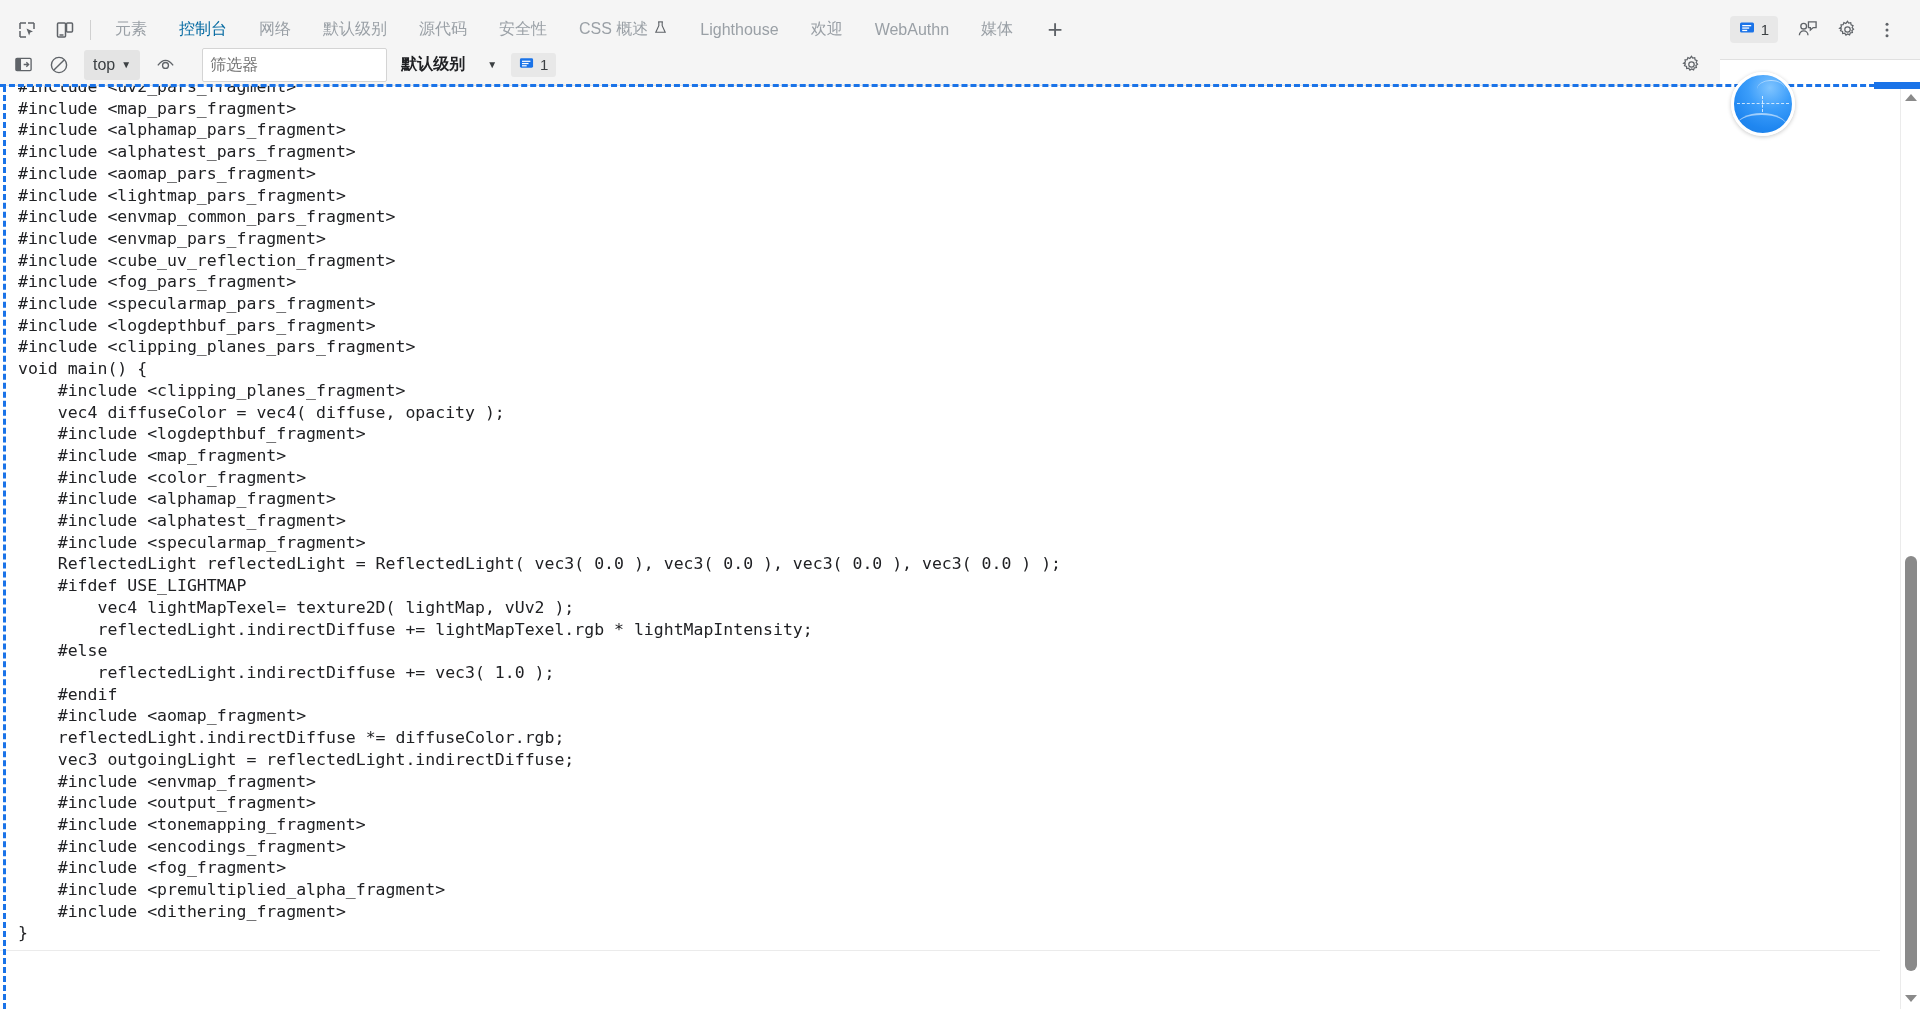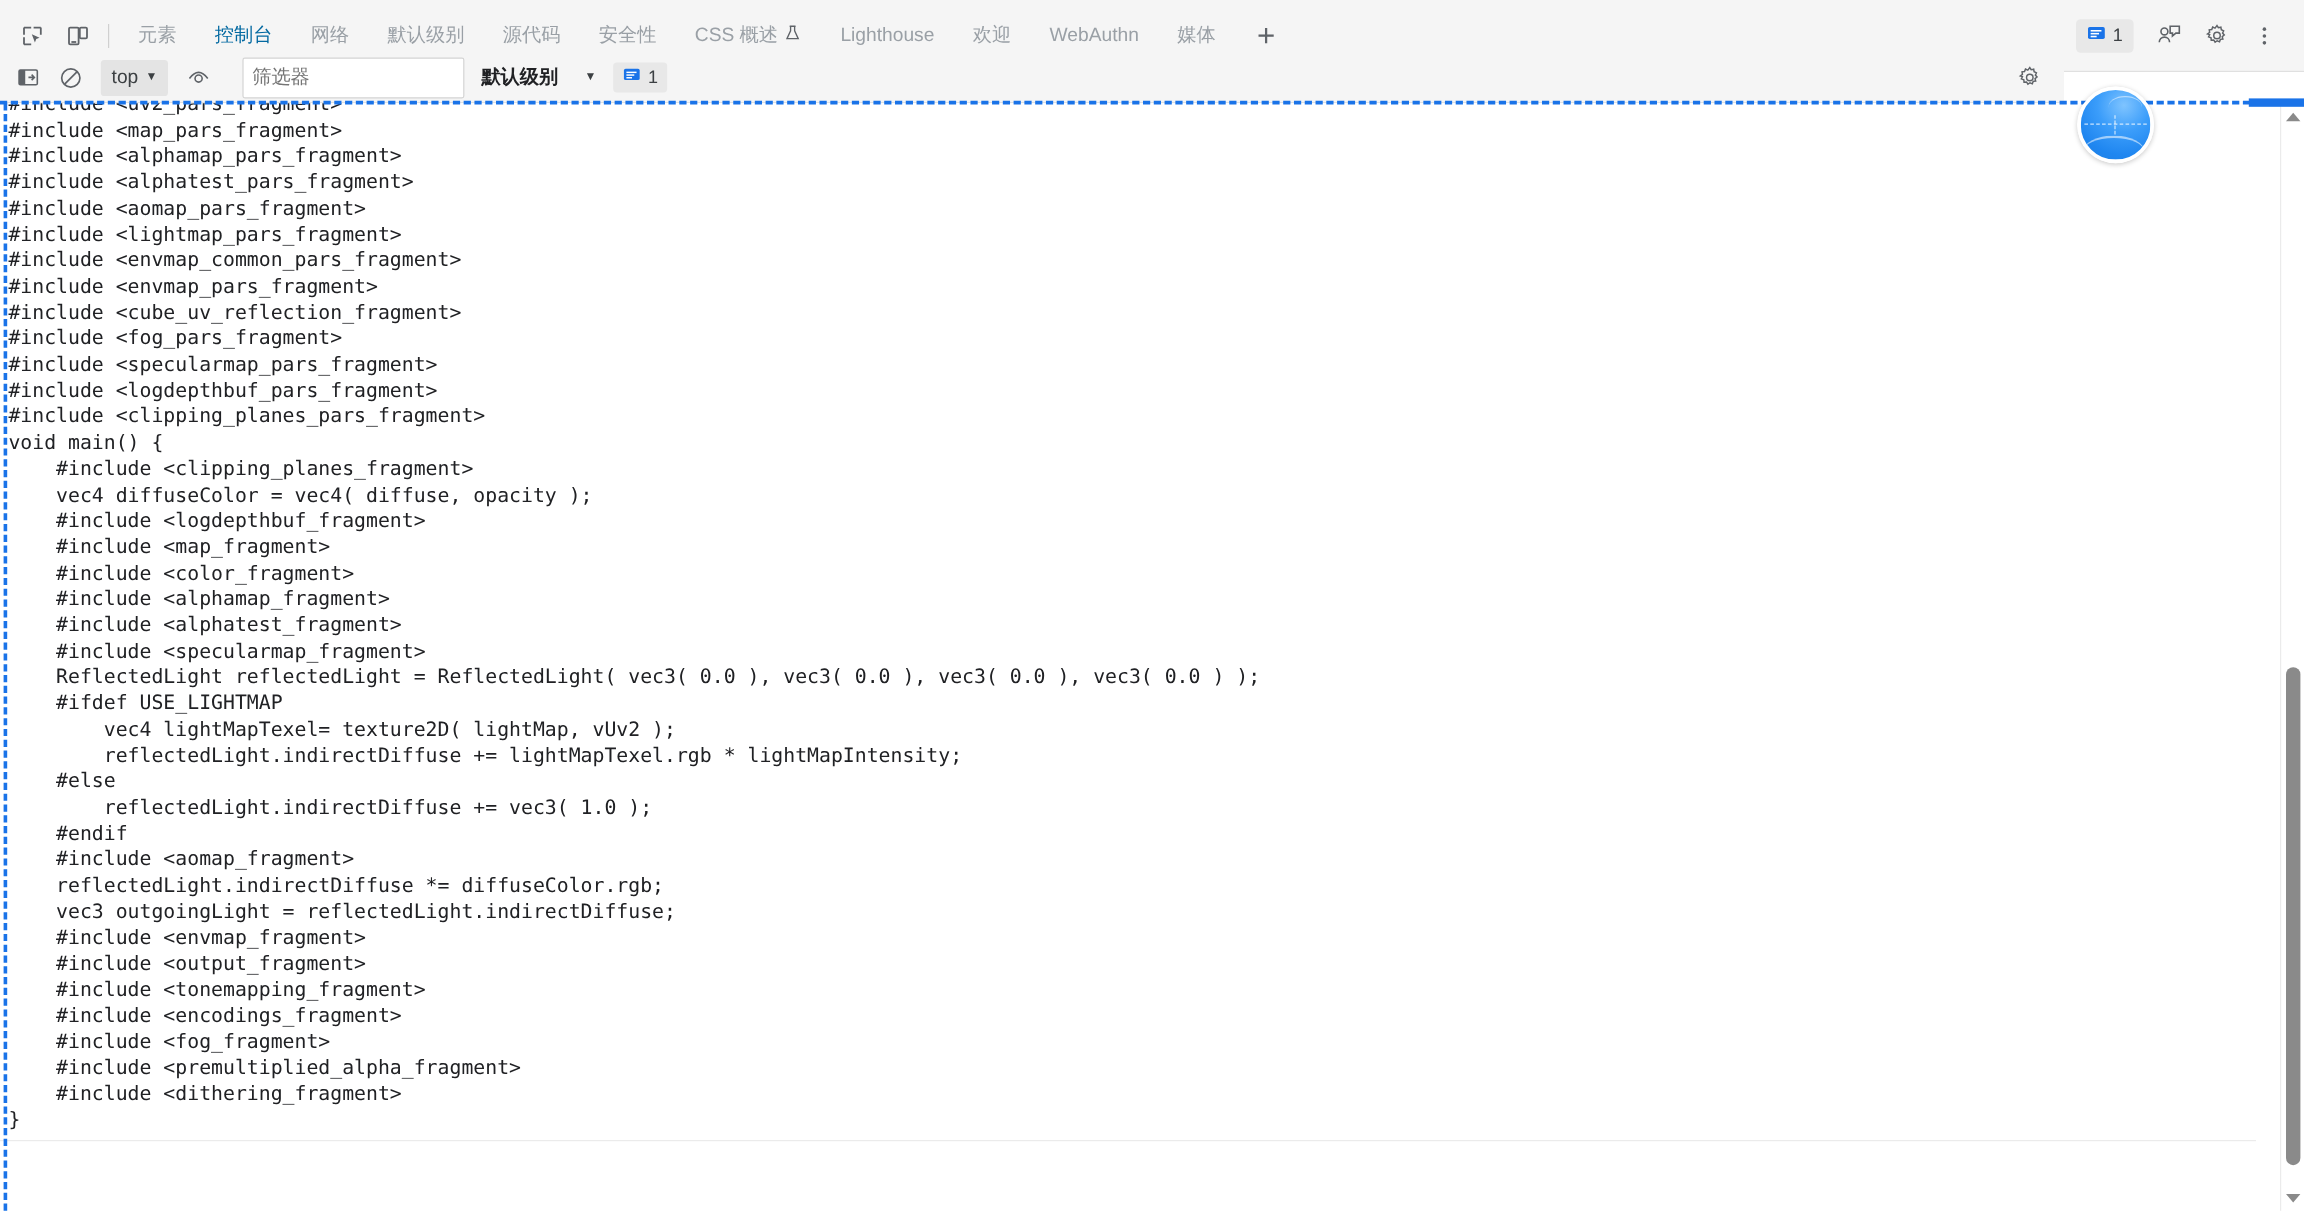--- a/index.html
+++ b/index.html
@@ -125,21 +125,21 @@
   
   #console-body {
     position: absolute; top: 86px; left: 0;
     width: 1920px; height: 923px;
     background: #ffffff;
     overflow: hidden;
   }
   #console-message-block {
     position: absolute; top: -10px; left: 0;
     width: 1880px;
-    padding-left: 7px;
+    padding-left: 18px;
     border-bottom: 1px solid #ebebeb;
   }
   #shader-source {
     font-family: "DejaVu Sans Mono", "Liberation Mono", monospace;
     font-size: 16.5px;
     line-height: 21.7px;
     color: #202124;
     white-space: pre;
     padding-bottom: 6px;
   }

